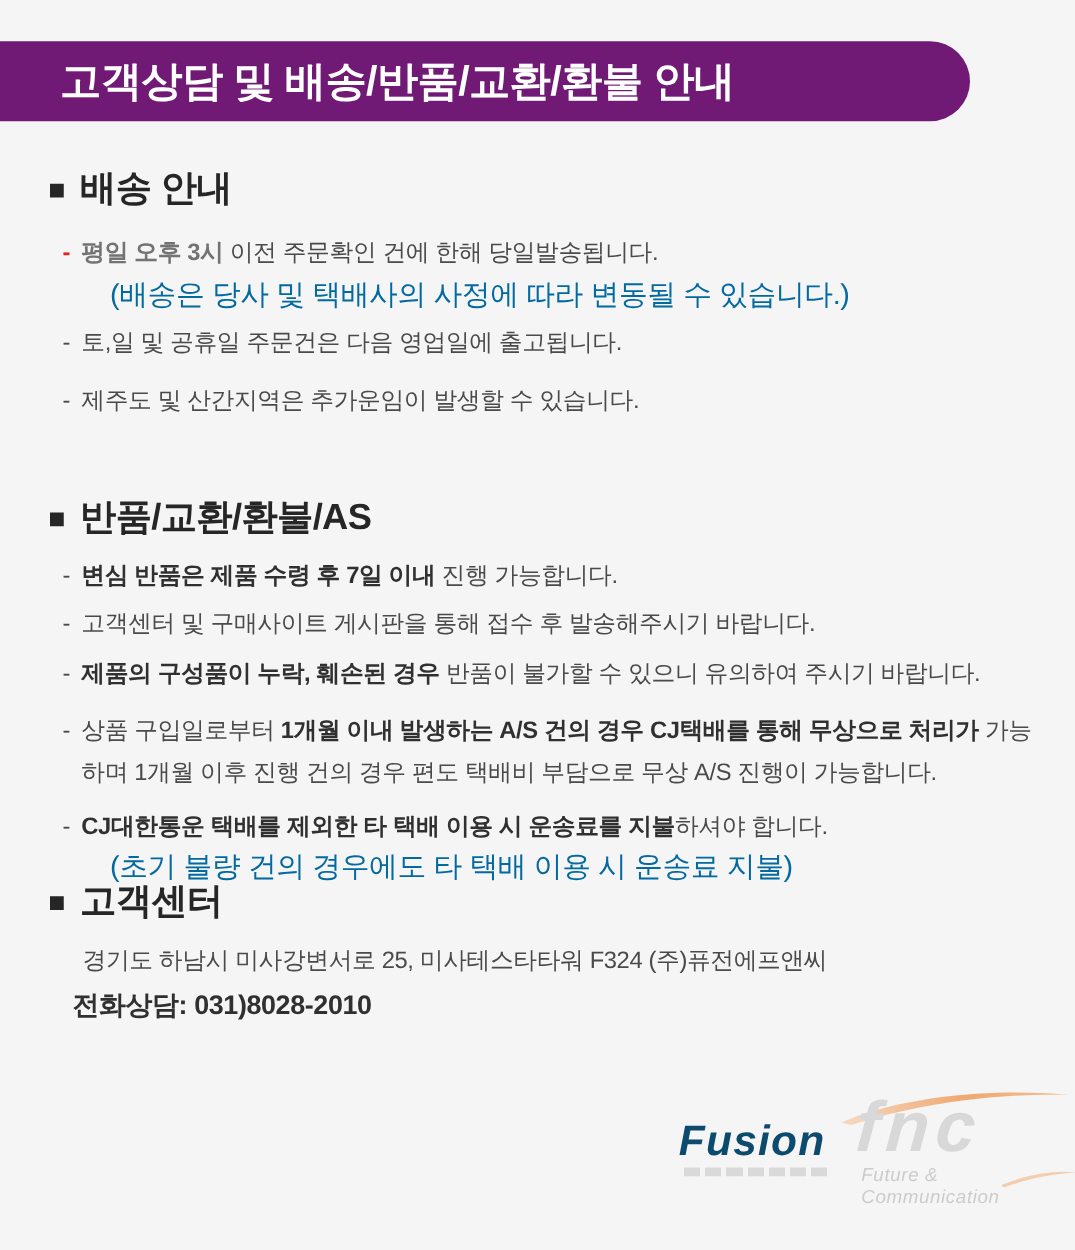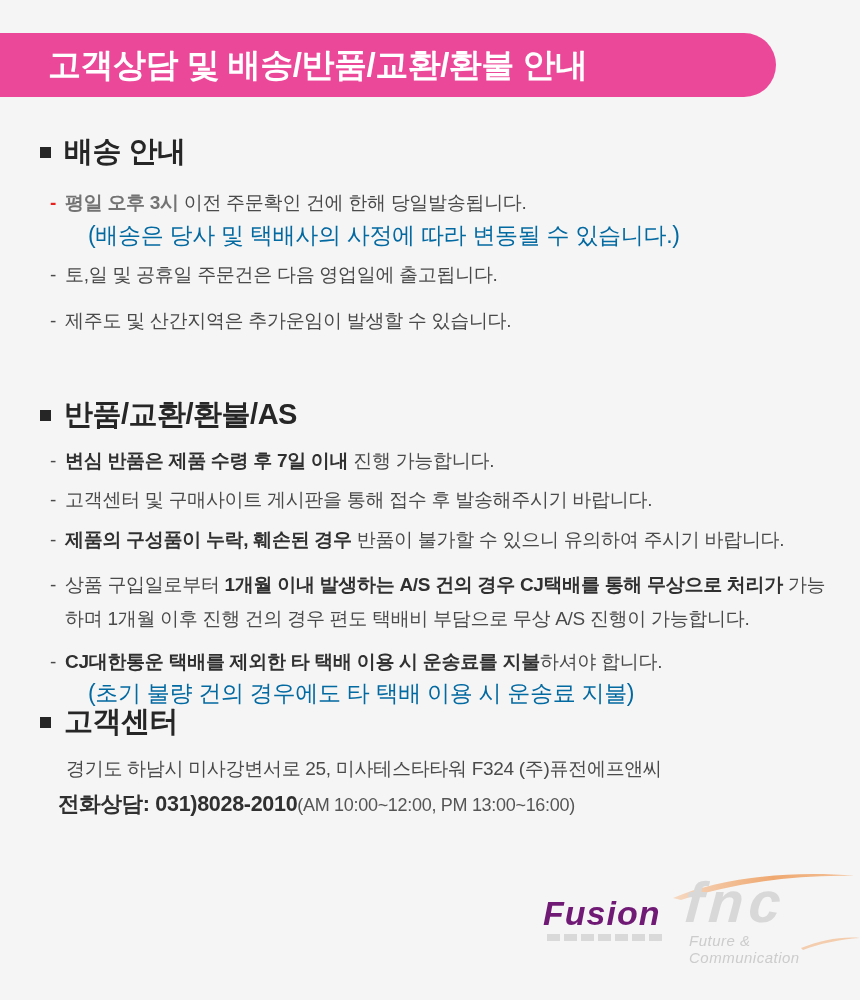--- a/index.html
+++ b/index.html
@@ -10,21 +10,21 @@
     font-family:"Liberation Sans","DejaVu Sans",sans-serif;
     color:#4a4a4a;
     overflow:hidden;
     position:relative;
   }
 
   
   .banner {
     margin-top:33px;
     width:776px; height:64px;
-    background:#ec4899;
+    background:#701a75;
     border-radius:0 32px 32px 0;
     display:flex; align-items:center;
     padding-left:48px;
   }
   .banner span {
     color:#ffffff; font-size:33px; font-weight:bold; letter-spacing:-0.5px;
   }
 
   
   .sec-title {
@@ -79,21 +79,21 @@
   .cc-phone .ph { font-size:21.5px; font-weight:bold; color:#303030; }
   .cc-phone .hours { font-size:18px; color:#555555; }
 
   
   .logo { position:absolute; left:533px; top:870px; width:324px; height:84px; }
   .logo .swoosh { position:absolute; right:0; top:0; }
   .logo .swoosh2 { position:absolute; right:-4px; bottom:4px; }
   .logo .fusion {
     position:absolute; left:10px; top:24px;
     font-size:34px; font-weight:bold; font-style:italic;
-    color:#701a75; letter-spacing:1px;
+    color:#0c4a6e; letter-spacing:1px;
   }
   .logo .bars {
     position:absolute; left:14px; top:64px; width:118px; height:7px;
     background:repeating-linear-gradient(90deg,#d9d9d9 0 13px,transparent 13px 17px);
   }
   .logo .fnc {
     position:absolute; left:152px; top:2px;
     font-size:57px; font-weight:bold; font-style:italic;
     color:#d8d8d8; letter-spacing:5px; transform:skewX(-4deg);
     line-height:60px;
@@ -169,21 +169,20 @@
 <section>
   <h2 class="sec-title mt-title3">
     <span class="sq"></span>
     <span>고객센터</span>
   </h2>
 
   <div class="cc-address">경기도 하남시 미사강변서로 25, 미사테스타타워 F324 (주)퓨전에프앤씨</div>
 
   <div class="cc-phone">
     <span class="ph">전화상담: 031)8028-2010</span>
-      <span class="hours">(AM 10:00~12:00, PM 13:00~16:00)</span>
   </div>
 </section>
 
 <div class="logo">
   <svg class="swoosh" width="186" height="30" viewBox="0 0 186 30">
     <defs>
       <linearGradient id="sw" x1="0" y1="0" x2="1" y2="0">
         <stop offset="0" stop-color="#f6d9c2"></stop>
         <stop offset="0.55" stop-color="#efa870"></stop>
         <stop offset="1" stop-color="#f3c29a"></stop>

